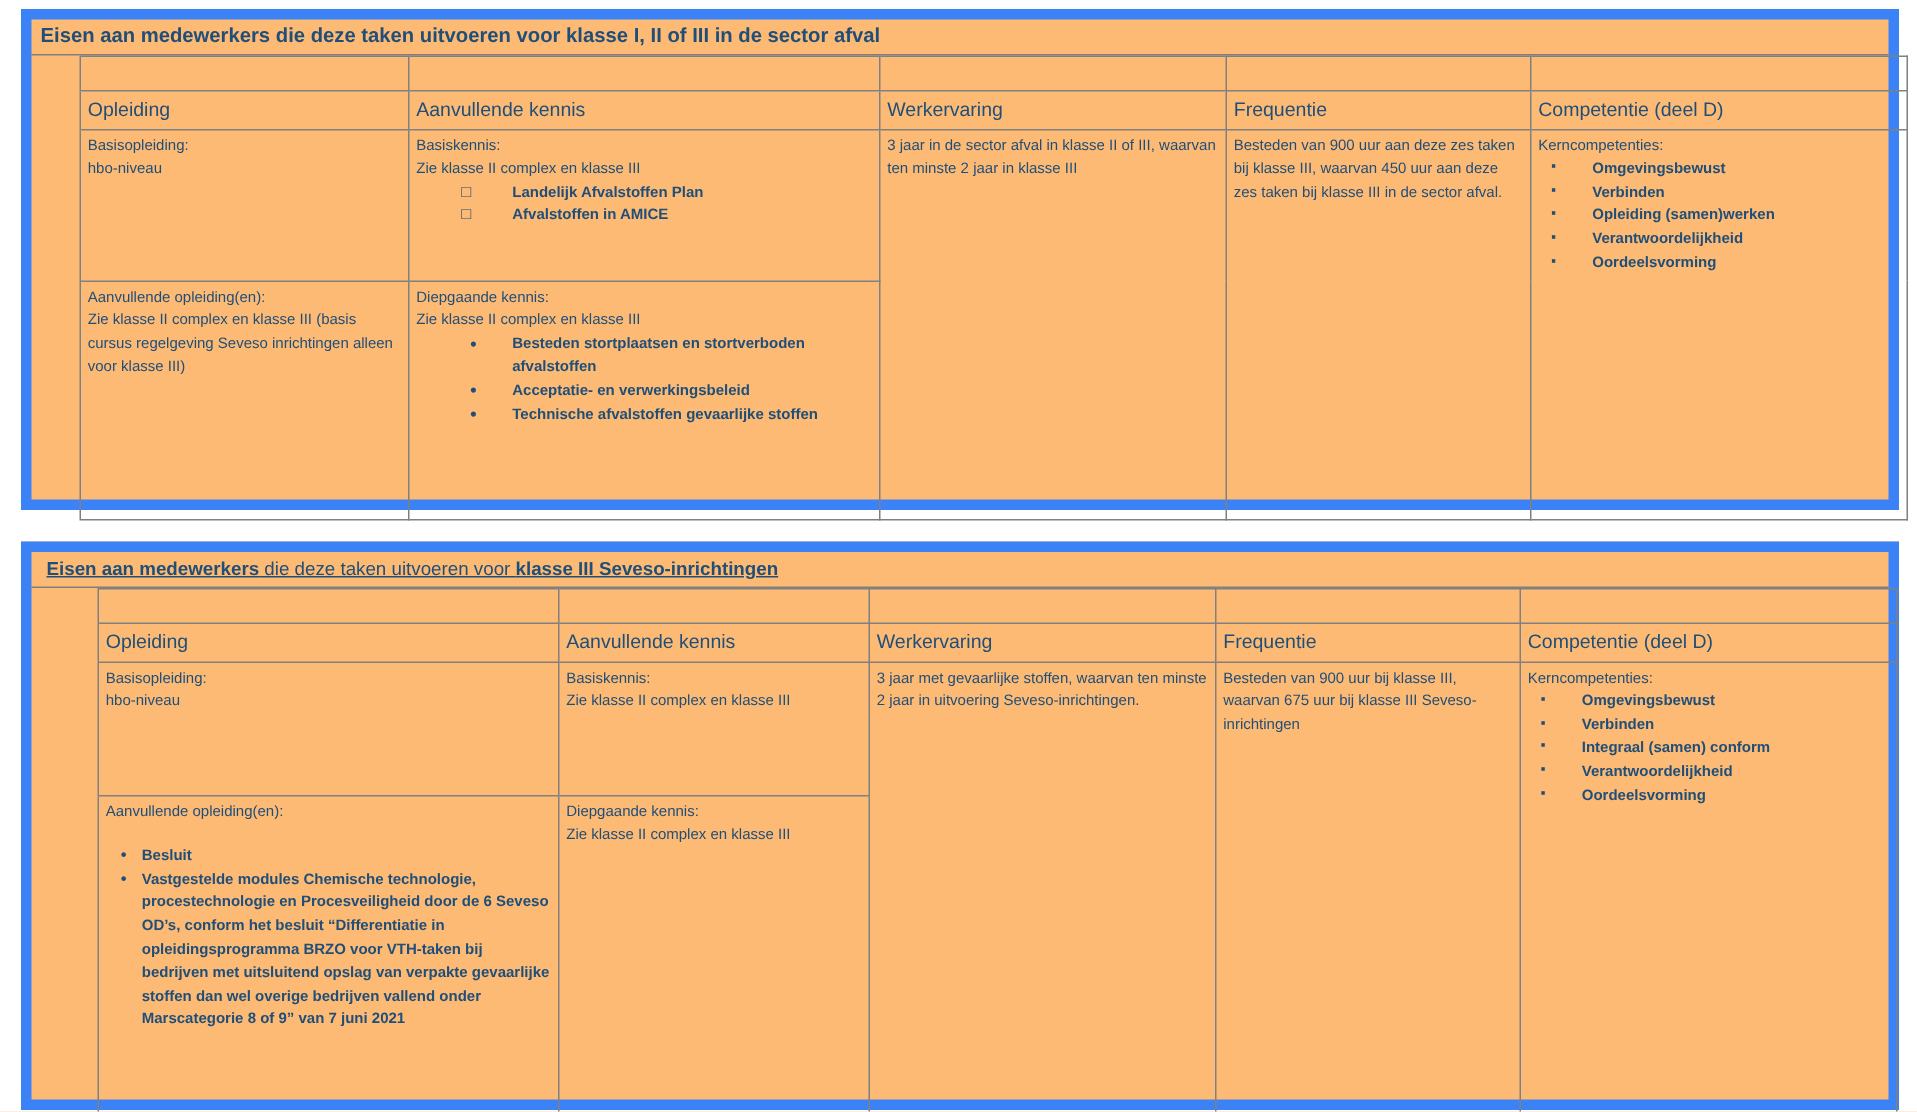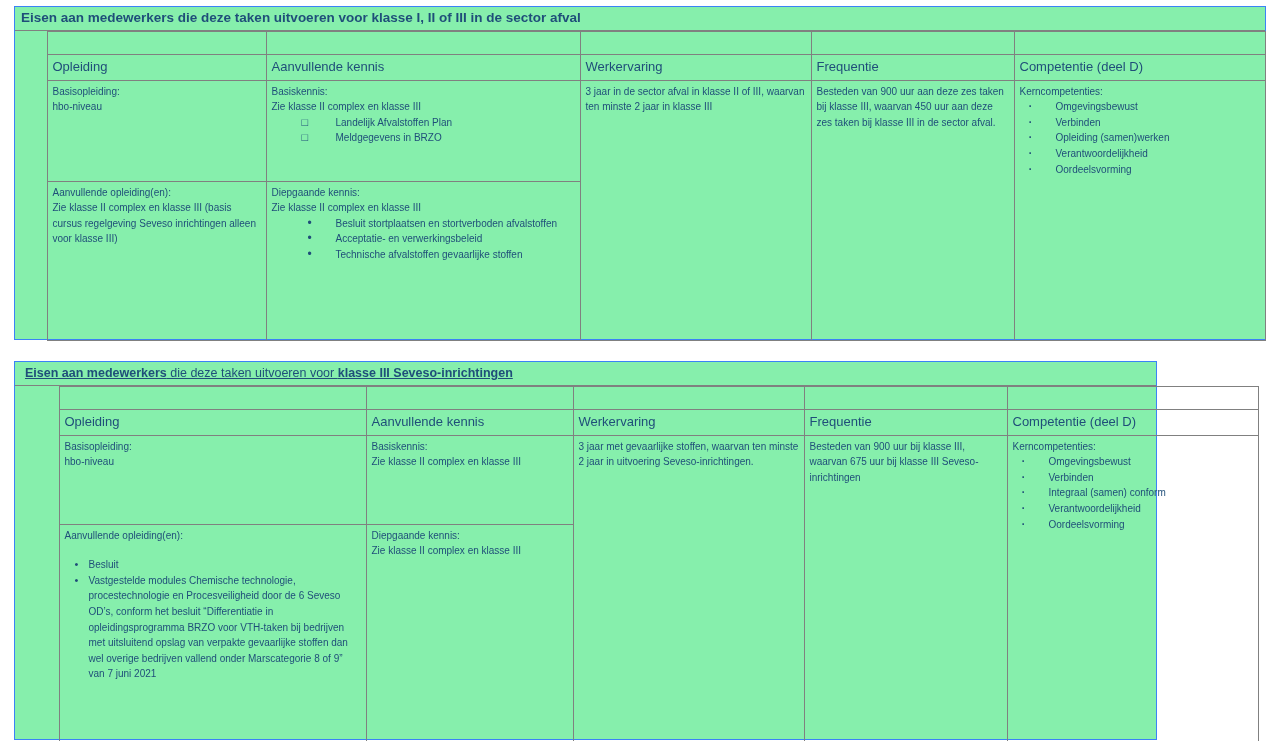--- a/index.html
+++ b/index.html
@@ -16,26 +16,26 @@
   }
   .page {
     position: relative;
     width: 1278px;
     height: 741px;
   }
 
   
   .block {
     position: absolute;
-    border: 1px solid #3b82f6;
+    border: 7px solid #3b82f6;
     box-sizing: border-box;
-    background: #86efac;
+    background: #fdba74;
   }
   #block-1 { left: 14px; top: 6px;  width: 1252px; height: 334px; }
-  #block-2 { left: 14px; top: 361px; width: 1143px; height: 379px; }
+  #block-2 { left: 14px; top: 361px; width: 1252px; height: 379px; }
 
   
   .caption {
     box-sizing: border-box;
     height: 24px;
     line-height: 22px;
     padding-left: 6px;
     border-bottom: 1px solid #808080;
     font-size: 13.5px;
     font-weight: bold;
@@ -97,20 +97,21 @@
   
   ul.blist {
     list-style: none;
     margin: 0;
     padding: 0;
   }
   ul.blist > li {
     position: relative;
     padding-left: 22px;
     line-height: 15.6px;
+    font-weight: bold;
   }
   ul.blist > li::before {
     content: "\2022";
     position: absolute;
     left: 6px;
     top: 0;
     font-size: 12px;
     line-height: 15.6px;
   }
   
@@ -207,21 +208,21 @@
         <td style="height:94px">
           <div>Basisopleiding:</div>
           <div>hbo-niveau</div>
         </td>
 
         <td>
           <div>Basiskennis:</div>
           <div>Zie klasse II complex en klasse III</div>
           <ul class="blist indent">
             <li class="nowrapline">Landelijk  Afvalstoffen  Plan</li>
-            <li class="nowrapline">Meldgegevens  in  BRZO</li>
+            <li class="nowrapline">Afvalstoffen  in  AMICE</li>
           </ul>
         </td>
 
         <td rowspan="2">3 jaar in de sector afval in klasse II of III, waarvan ten minste 2 jaar in klasse III</td>
         <td rowspan="2">Besteden van 900 uur aan deze zes taken bij klasse III, waarvan 450 uur aan deze zes taken bij klasse III in de sector afval.</td>
 
         <td rowspan="2">
           <div>Kerncompetenties:</div>
           <ul class="blist komp">
             <li>Omgevingsbewust</li>
@@ -238,21 +239,21 @@
 
         <td style="height:152px">
           <div>Aanvullende opleiding(en):</div>
           <div>Zie klasse II complex en klasse III (basis cursus regelgeving Seveso inrichtingen alleen voor klasse III)</div>
         </td>
 
         <td>
           <div>Diepgaande kennis:</div>
           <div>Zie klasse II complex en klasse III</div>
           <ul class="blist deep">
-            <li>Besluit stortplaatsen en stortverboden afvalstoffen</li>
+            <li>Besteden stortplaatsen en stortverboden afvalstoffen</li>
             <li>Acceptatie- en verwerkingsbeleid</li>
             <li>Technische afvalstoffen gevaarlijke stoffen</li>
           </ul>
         </td>
       </tr>
     </tbody>
       </table>
   </div>
 
   <div class="block" id="block-2">

